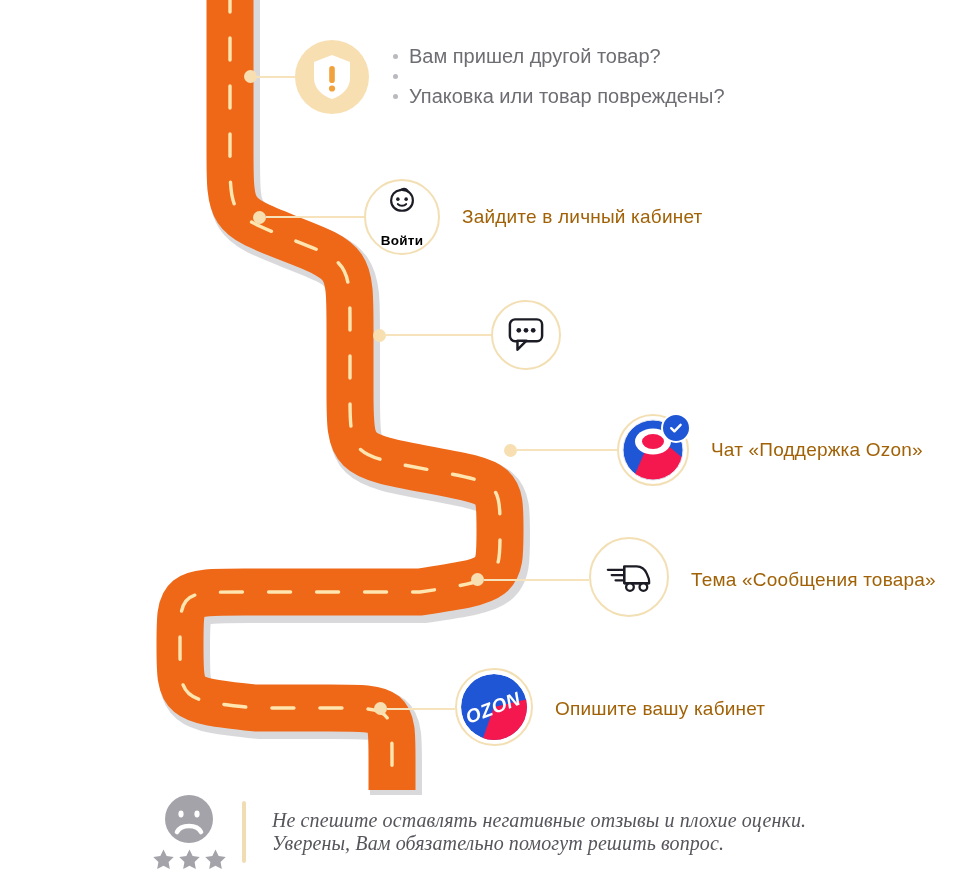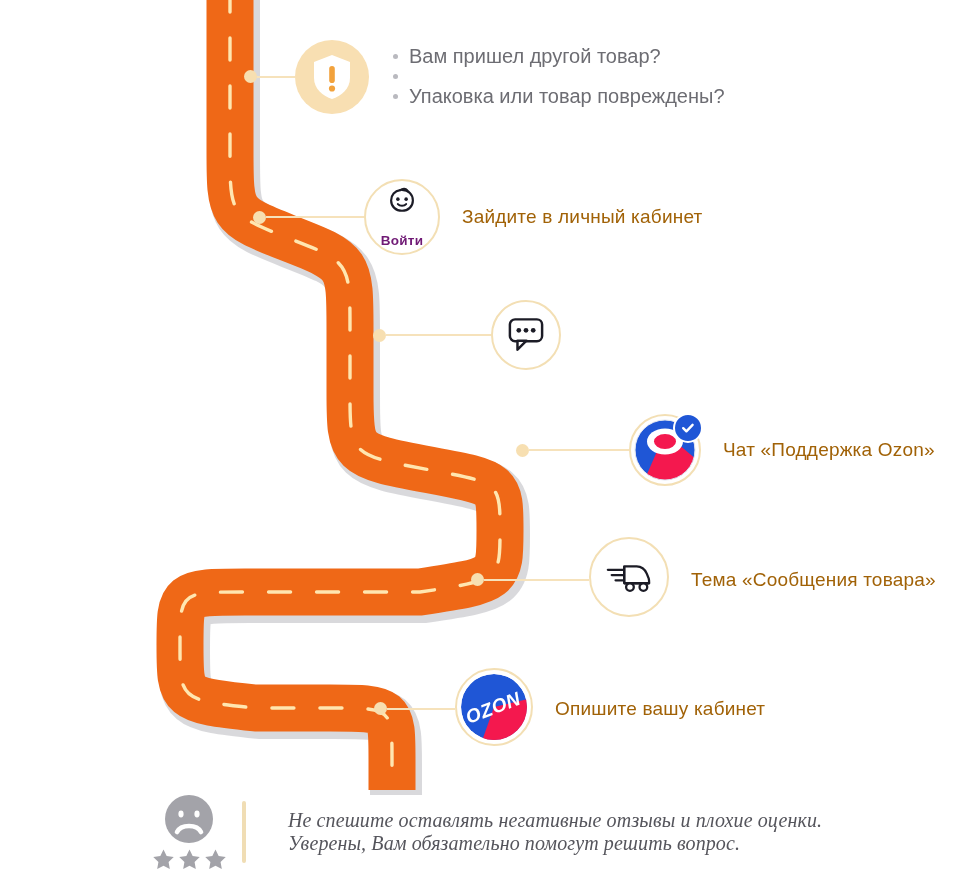--- a/index.html
+++ b/index.html
@@ -37,35 +37,35 @@
   .bullets{margin-left:24px;}
   .bullet-row{display:flex;align-items:center;margin:3px 0;}
   .bullet-dot{
     width:5px;height:5px;border-radius:50%;background:#b9b9bf;
     margin-right:11px;flex:0 0 auto;
   }
   .bullet-text{color:#6d6d73;font-size:20px;white-space:nowrap;line-height:1.45;}
 
   
   .login-inner{display:flex;flex-direction:column;align-items:center;justify-content:center;}
-  .login-word{font-size:13.5px;font-weight:700;color:#701a75;margin-top:17px;letter-spacing:.3px;}
+  .login-word{font-size:13.5px;font-weight:700;color:#000000;margin-top:17px;letter-spacing:.3px;}
 
   
   .ozon-check{
     position:absolute;right:-4px;top:-3px;width:26px;height:26px;border-radius:50%;
     background:#1f56d6;border:2.5px solid #ffffff;
     display:flex;align-items:center;justify-content:center;
   }
 
   
   #footer{position:absolute;left:150px;top:793px;display:flex;align-items:center;}
   .sad-wrap{display:flex;flex-direction:column;align-items:center;width:78px;}
   .stars{display:flex;gap:3px;margin-top:3px;}
   .divider{width:4px;height:62px;background:#f0ddb4;margin:0 26px 0 14px;border-radius:2px;}
-  .footer-lines{display:flex;flex-direction:column;margin-left:16px;}
+  .footer-lines{display:flex;flex-direction:column;}
   .footer-line{
     font-family:"Liberation Serif","DejaVu Serif",serif;
     font-style:italic;font-size:20px;color:#55555c;white-space:nowrap;letter-spacing:.1px;
   }
 </style>
 </head>
 <body>
 
 <div id="stage">
 
@@ -144,21 +144,21 @@
       <svg width="38" height="36" viewBox="0 0 40 38">
         <rect x="3" y="2.5" width="34" height="23" rx="5.5" fill="#ffffff" stroke="#1c1c26" stroke-width="2.6"></rect>
         <path d="M11 25 L11 34.5 L20.5 25 Z" fill="#ffffff" stroke="#1c1c26" stroke-width="2.6" stroke-linejoin="round"></path>
         <circle cx="12.4" cy="14" r="2.5" fill="#1c1c26"></circle>
         <circle cx="20" cy="14" r="2.5" fill="#1c1c26"></circle>
         <circle cx="27.6" cy="14" r="2.5" fill="#1c1c26"></circle>
       </svg>
     </span>
   </div>
 
-  <div class="step" style="left:516px;top:414px;">
+  <div class="step" style="left:504px;top:414px;">
     <span class="conn-dot"></span>
     <span class="conn-line" style="width:100px;"></span>
     <span class="badge ring" style="width:68px;height:68px;overflow:visible;">
       <svg width="62" height="62" viewBox="0 0 62 62">
         <clipPath id="avclip">
             <circle cx="31" cy="31" r="30"></circle>
           </clipPath>
         <g clip-path="url(#avclip)">
           <circle cx="31" cy="31" r="30" fill="#1f56d6"></circle>
           <path d="M31 14 L62 40 L62 62 L10 62 Z" fill="#f4184e"></path>

